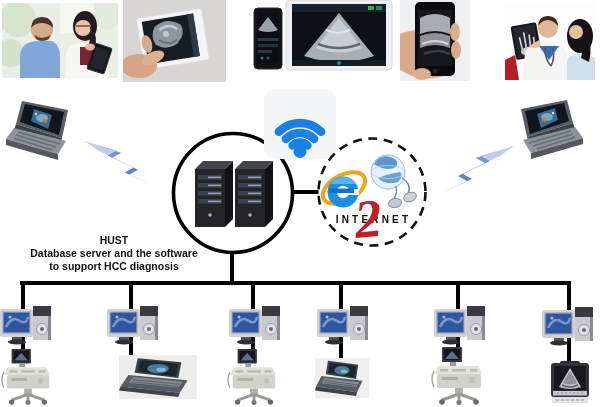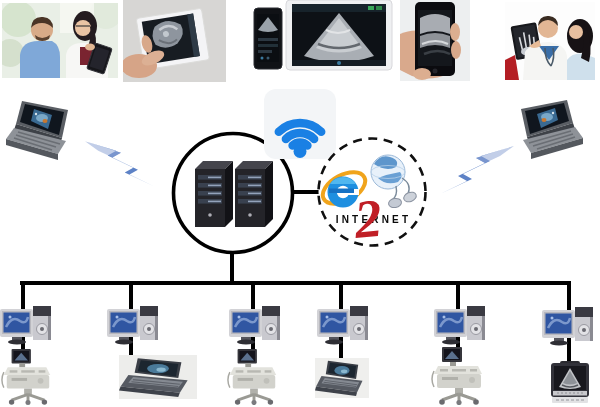--- a/index.html
+++ b/index.html
@@ -268,20 +268,25 @@
       <ellipse cx="36" cy="17" rx="6" ry="4" fill="#7aa8c8"></ellipse>
       <ellipse cx="39" cy="20" rx="2.5" ry="2" fill="#c87830"></ellipse>
       <circle cx="30" cy="13" r="1.2" fill="#d8e4ec"></circle>
       <polygon points="10,23 56,37 54,43 8,29" fill="#3e4248"></polygon>
       <polygon points="8,27 60,40 52,53 0,38" fill="#8e9298"></polygon>
       <path d="M12,31 L54,43 M10,34 L50,46 M8,37 L46,49" stroke="#6a6e74" stroke-width="1.6"></path>
       <polygon points="0,38 52,53 52,59 0,44" fill="#54585e"></polygon>
     </svg>
   </div>
 
+  <div class="hust">
+    <div>HUST</div>
+    <div>Database server and the software</div>
+    <div>to support HCC diagnosis</div>
+  </div>
 
   <div class="line" style="left:20px;top:281px;width:551px;height:4px;"></div>
 
   <div class="line" style="left:21px;top:283px;width:3.5px;height:69px;"></div>
   <div class="line" style="left:129px;top:283px;width:3.5px;height:75px;"></div>
   <div class="line" style="left:251px;top:283px;width:3.5px;height:69px;"></div>
   <div class="line" style="left:339px;top:283px;width:3.5px;height:77px;"></div>
   <div class="line" style="left:456px;top:283px;width:3.5px;height:72px;"></div>
   <div class="line" style="left:567px;top:283px;width:3.5px;height:80px;"></div>
 

